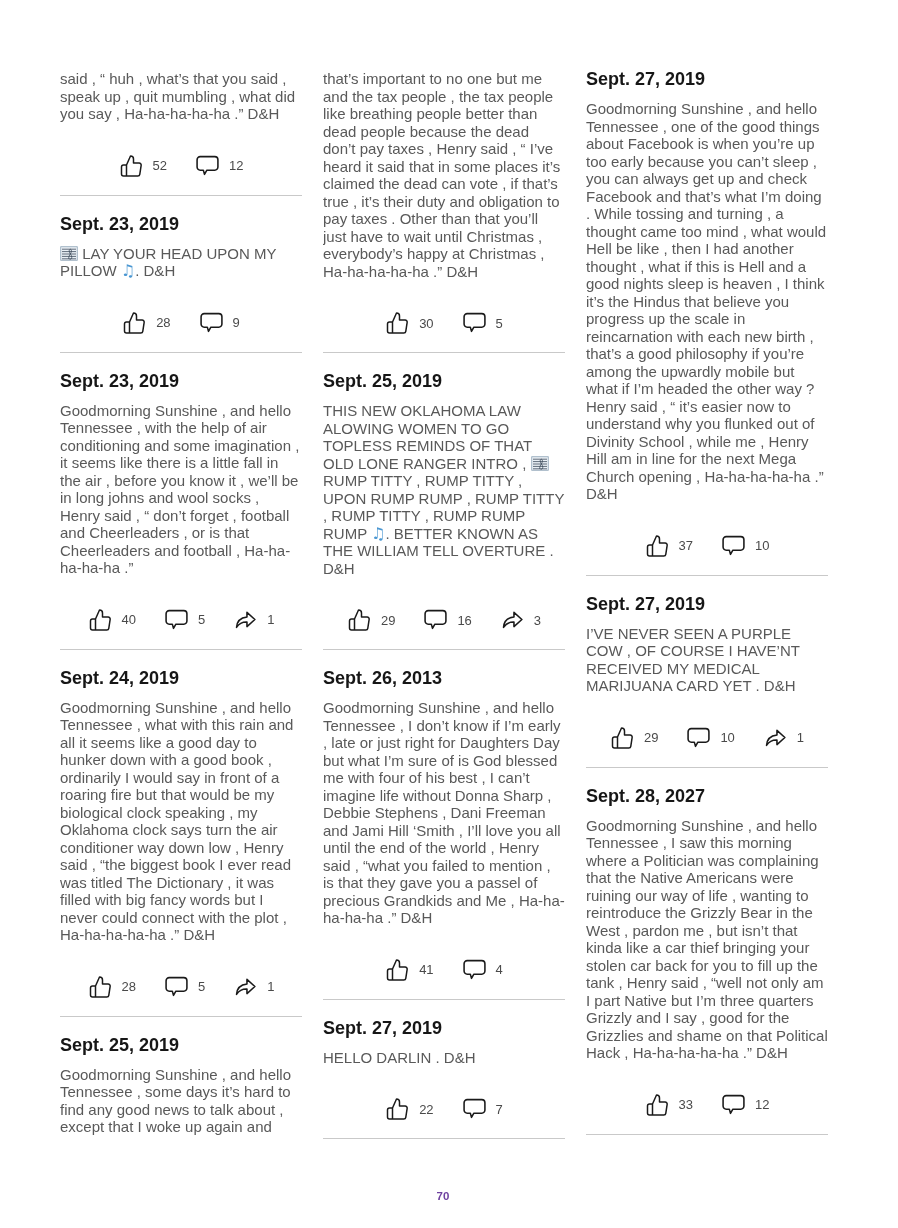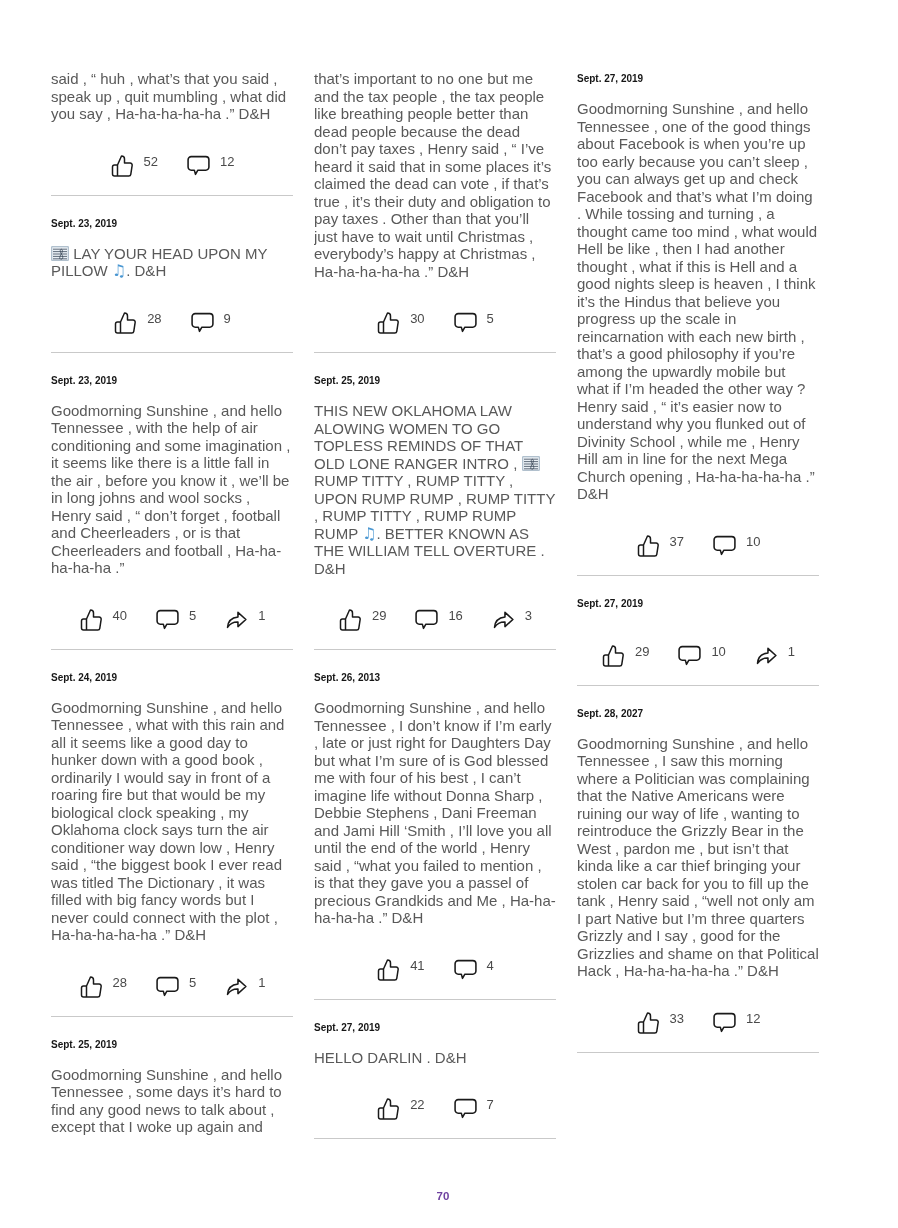--- a/index.html
+++ b/index.html
@@ -1,26 +1,26 @@
 <!DOCTYPE html>
 <html><head>
 <meta charset="utf-8">
 <style>
   html,body{margin:0;padding:0;background:#ffffff;}
   body{width:898px;height:1228px;position:relative;overflow:hidden;
        font-family:"Liberation Sans","DejaVu Sans",sans-serif;}
-  .page{position:absolute;left:51px;top:70px;width:768px;height:1100px;
+  .page{position:absolute;left:60px;top:70px;width:768px;height:1100px;
         display:flex;gap:21px;}
   .col{width:242px;height:1100px;overflow:hidden;}
   .post{margin:0;}
-  .pdate{font-size:10px;font-weight:bold;color:#161616;margin:0 0 12px 0;line-height:18px;}
+  .pdate{font-size:18px;font-weight:bold;color:#161616;margin:0 0 12px 0;line-height:18px;}
   .ptext{font-size:15px;line-height:17.5px;color:#595959;margin:0;}
   .rx{display:flex;justify-content:center;align-items:center;gap:28px;
       margin:30px 0 16px 0;height:26px;}
-  .rg{display:flex;gap:9px;}
+  .rg{display:flex;align-items:center;gap:9px;}
   .cnt{font-size:13px;color:#4a4a4a;}
   .icn{width:25px;height:24px;stroke:#1a1a1a;fill:none;stroke-width:1.5;
        stroke-linecap:round;stroke-linejoin:round;}
   .div{border:0;border-top:1px solid #c9c9c9;margin:0 0 19px 0;}
   .score{width:18px;height:15px;vertical-align:-2px;}
   .notes{color:#4a97d2;font-family:"DejaVu Sans",sans-serif;font-size:16px;}
   .pagenum{position:absolute;left:0;right:12px;top:1190px;text-align:center;
            font-size:11.5px;font-weight:bold;color:#6f42a0;}
   .defs{position:absolute;width:0;height:0;overflow:hidden;}
 </style>
@@ -264,20 +264,21 @@
               <use href="#i-comment"></use>
             </svg>
           <span class="cnt">10</span>
         </span>
       </div>
       <hr class="div">
     </article>
 
     <article class="post">
       <h3 class="pdate">Sept. 27, 2019</h3>
+      <p class="ptext">I’VE NEVER SEEN A PURPLE COW , OF COURSE I HAVE’NT RECEIVED MY MEDICAL MARIJUANA CARD YET . D&amp;H</p>
       <div class="rx">
         <span class="rg">
           <svg class="icn" viewBox="0 0 24 24">
               <use href="#i-thumb"></use>
             </svg>
           <span class="cnt">29</span>
         </span>
         <span class="rg">
           <svg class="icn" viewBox="0 0 24 23">
               <use href="#i-comment"></use>

